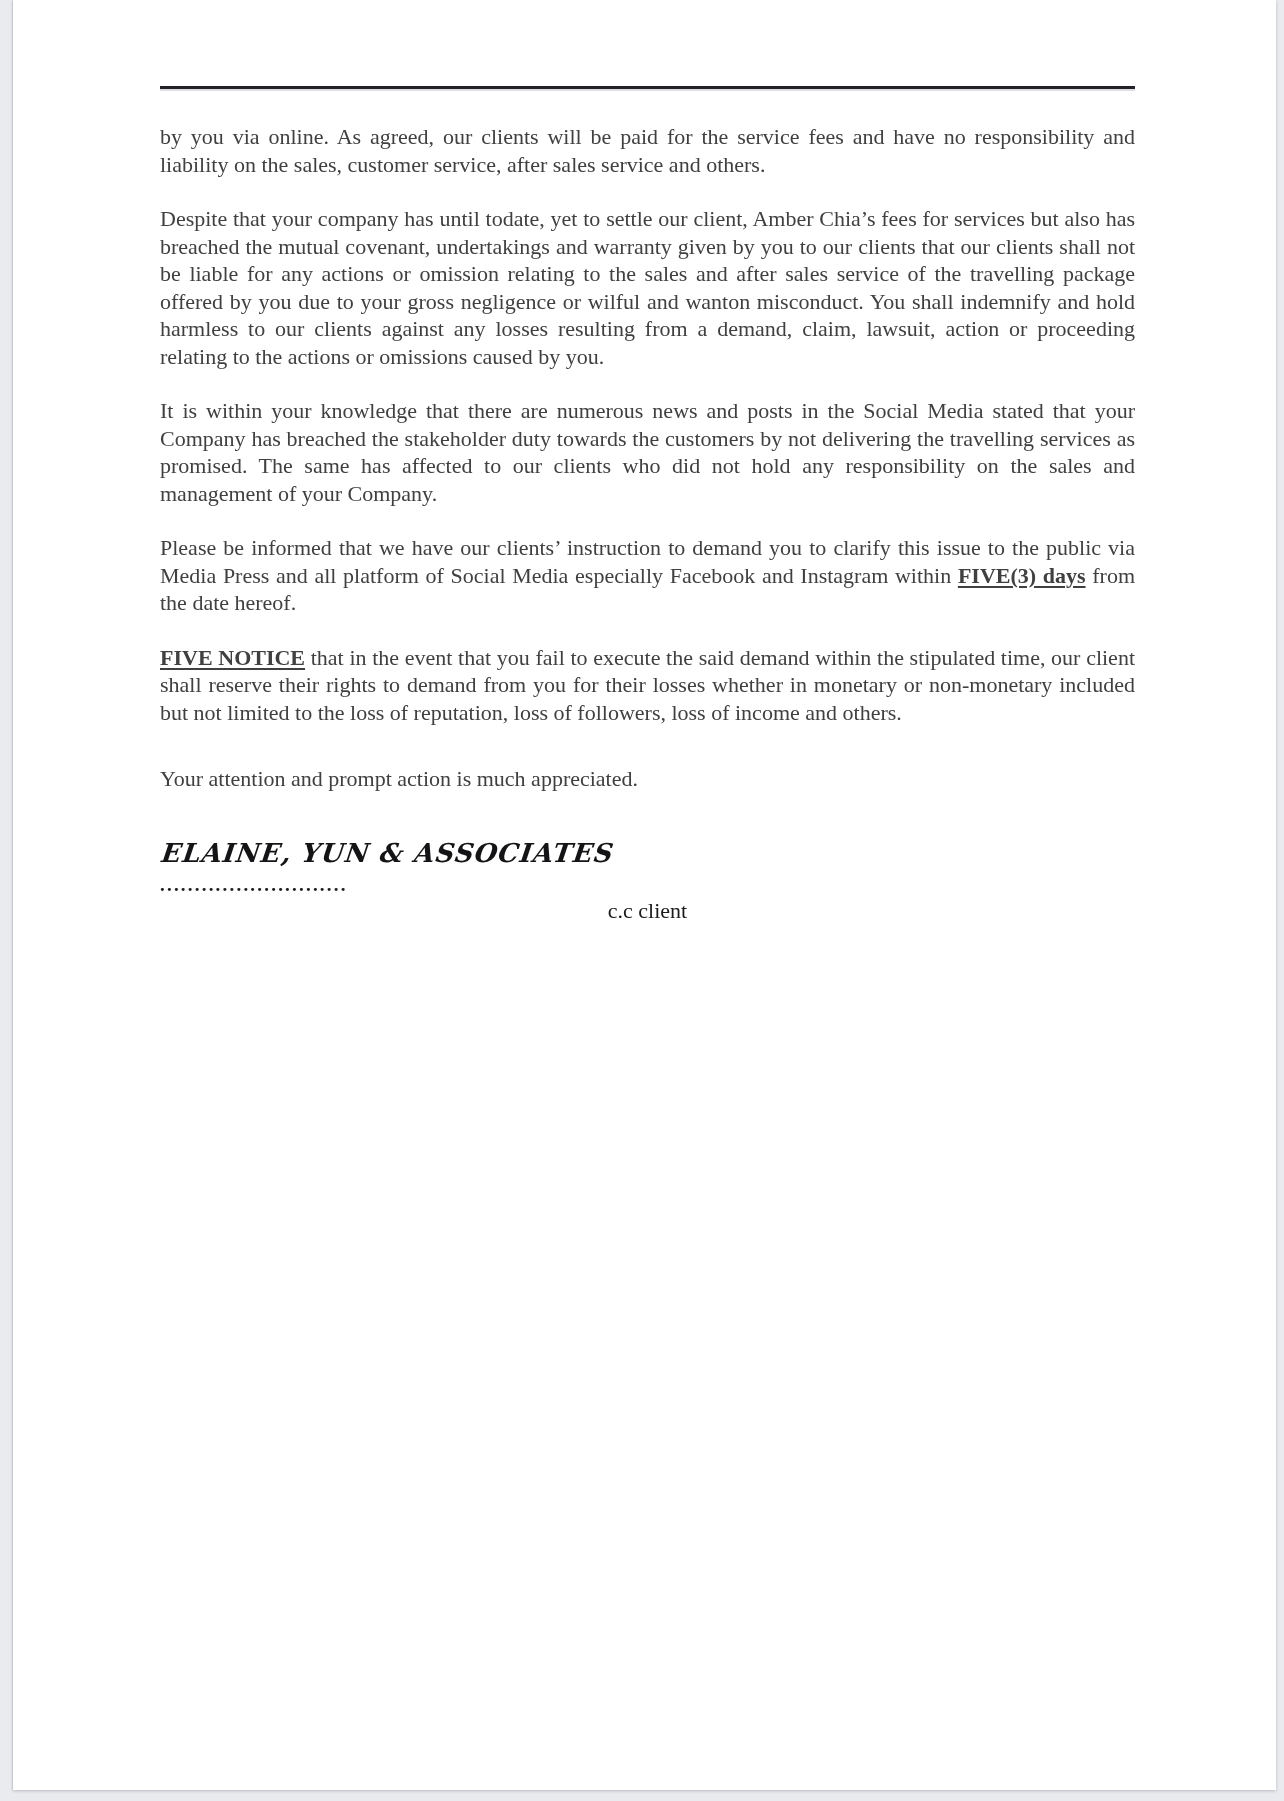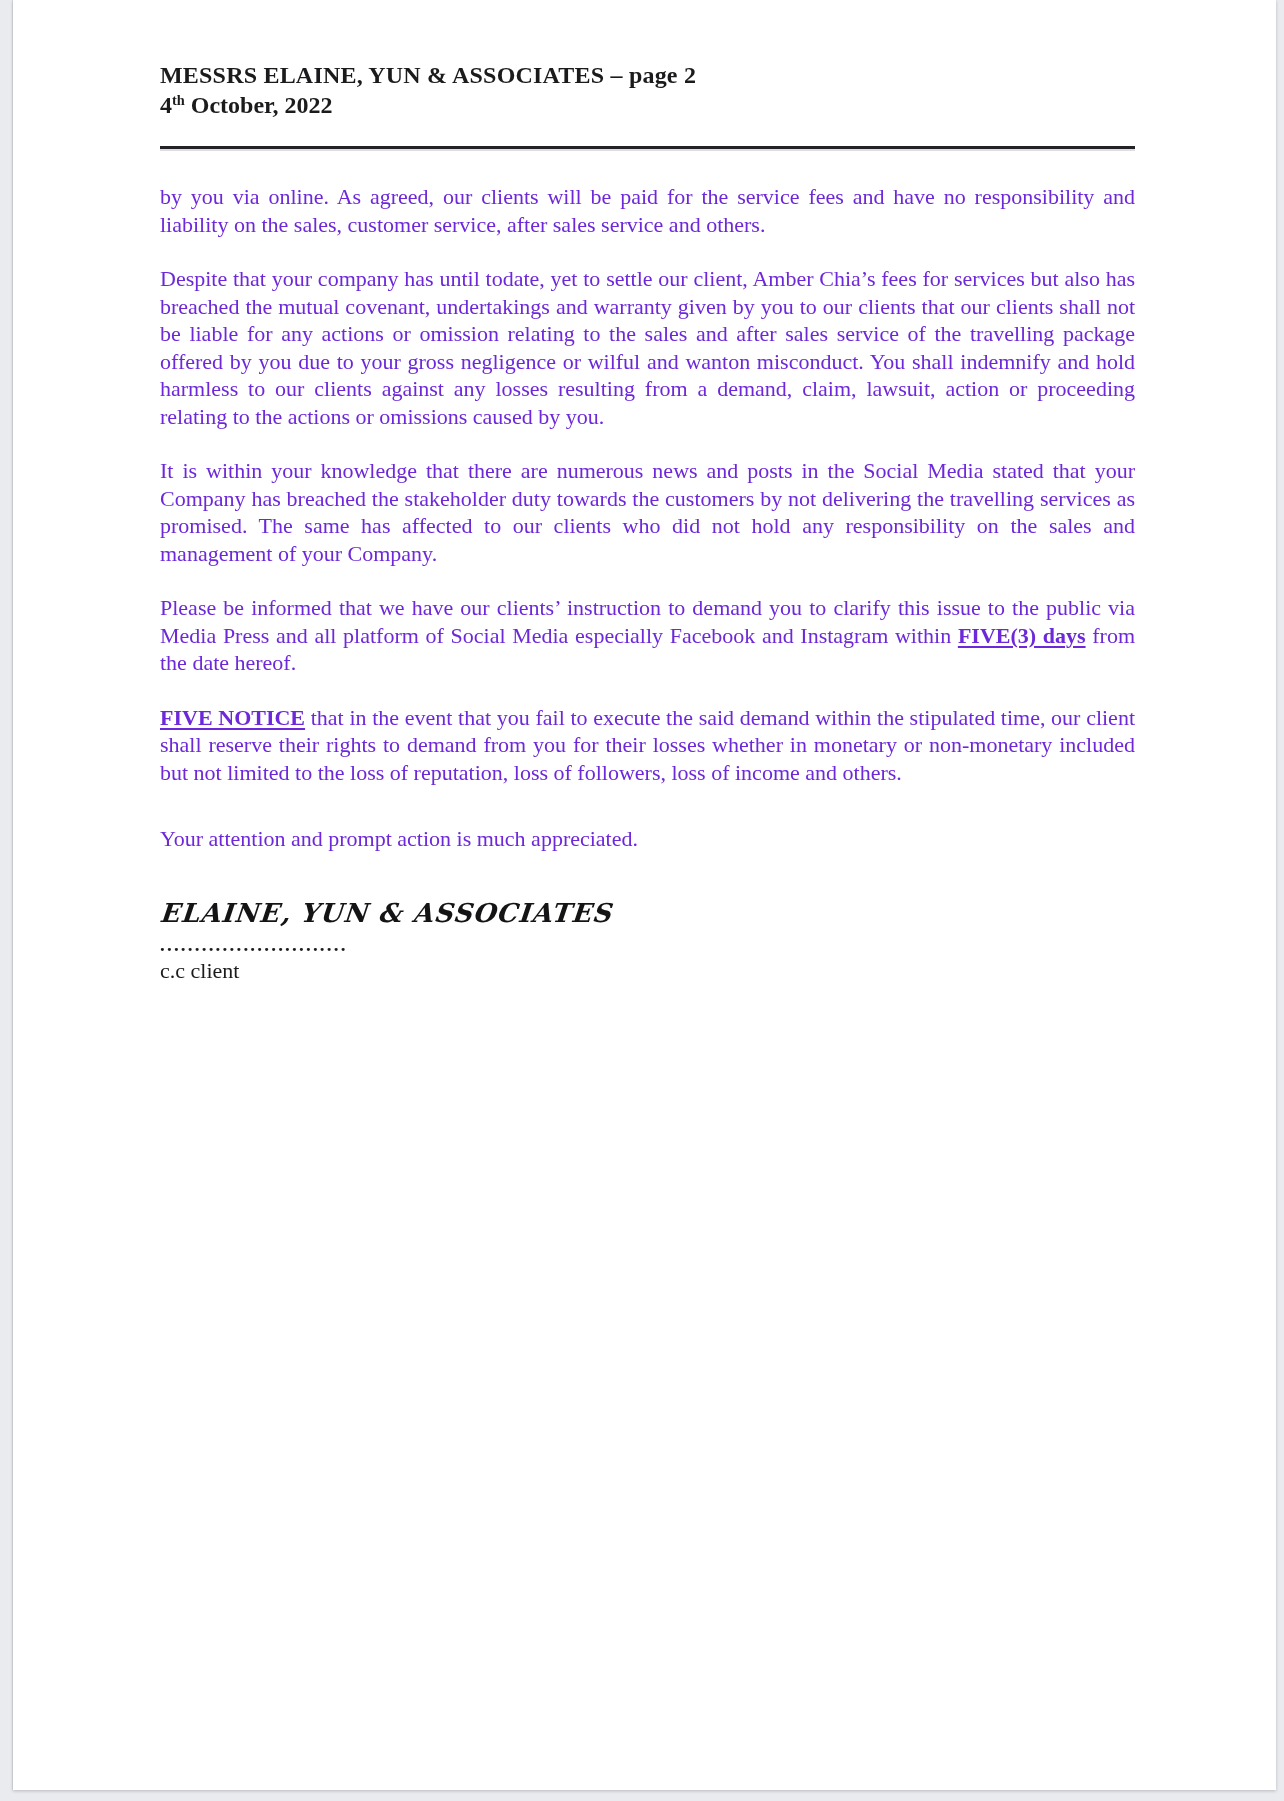--- a/index.html
+++ b/index.html
@@ -49,21 +49,21 @@
     margin-top: 26px;
     height: 3px;
     background: #232327;
     box-shadow: 0 2px 0 rgba(30,30,40,0.14);
   }
   p.body-par {
     font-size: 22px;
     line-height: 27.5px;
     margin: 27px 0 0 0;
     text-align: justify;
-    color: #6d28d9;
+    color: #404040;
   }
   p.body-par.single {
     text-align: left;
     margin-top: 39px;
   }
   p.first-par {
     margin-top: 34px;
   }
   .emph {
     font-weight: bold;
@@ -93,32 +93,29 @@
     letter-spacing: 2.2px;
     font-weight: bold;
     color: #1b1b1d;
     width: max-content;
   }
   .cc-line {
     margin-top: 4px;
     font-size: 22px;
     line-height: 27px;
     color: #1b1b1d;
+    text-align: center;
   }
 </style>
 </head>
 <body>
 
 <div class="page">
   <div class="content">
 
-    <header>
-      <div class="firm-line">MESSRS ELAINE, YUN &amp; ASSOCIATES – page 2</div>
-      <div class="date-line"><span>4</span><sup>th</sup><span> October, 2022</span></div>
-    </header>
 
     <div class="divider"></div>
 
     <p class="body-par first-par">by you via online. As agreed, our clients will be paid for the service fees and have no responsibility and liability on the sales, customer service, after sales service and others.</p>
 
     <p class="body-par">Despite that your company has until todate, yet to settle our client, Amber Chia’s fees for services but also has breached the mutual covenant, undertakings and warranty given by you to our clients that our clients shall not be liable for any actions or omission relating to the sales and after sales service of the travelling package offered by you due to your gross negligence or wilful and wanton misconduct. You shall indemnify and hold harmless to our clients against any losses resulting from a demand, claim, lawsuit, action or proceeding relating to the actions or omissions caused by you.</p>
 
     <p class="body-par">It is within your knowledge that there are numerous news and posts in the Social Media stated that your Company has breached the stakeholder duty towards the customers by not delivering the travelling services as promised. The same has affected to our clients who did not hold any responsibility on the sales and management of your Company.</p>
 
     <p class="body-par"><span>Please be informed that we have our clients’ instruction to demand you to clarify this issue to the public via Media Press and all platform of Social Media especially Facebook and Instagram within </span><span class="emph">FIVE(3) days</span><span> from the date hereof.</span></p>

